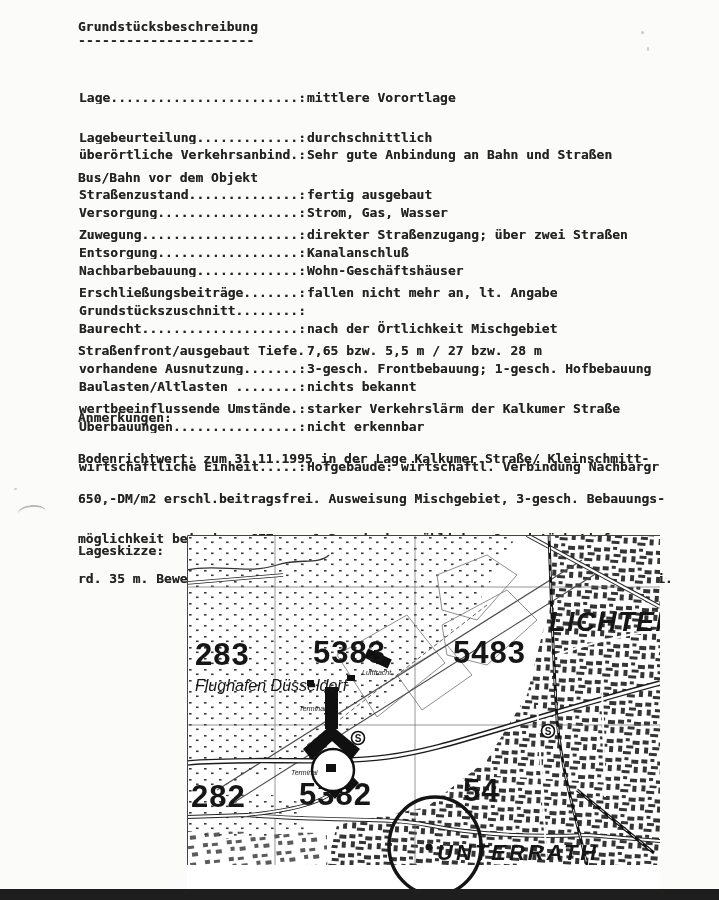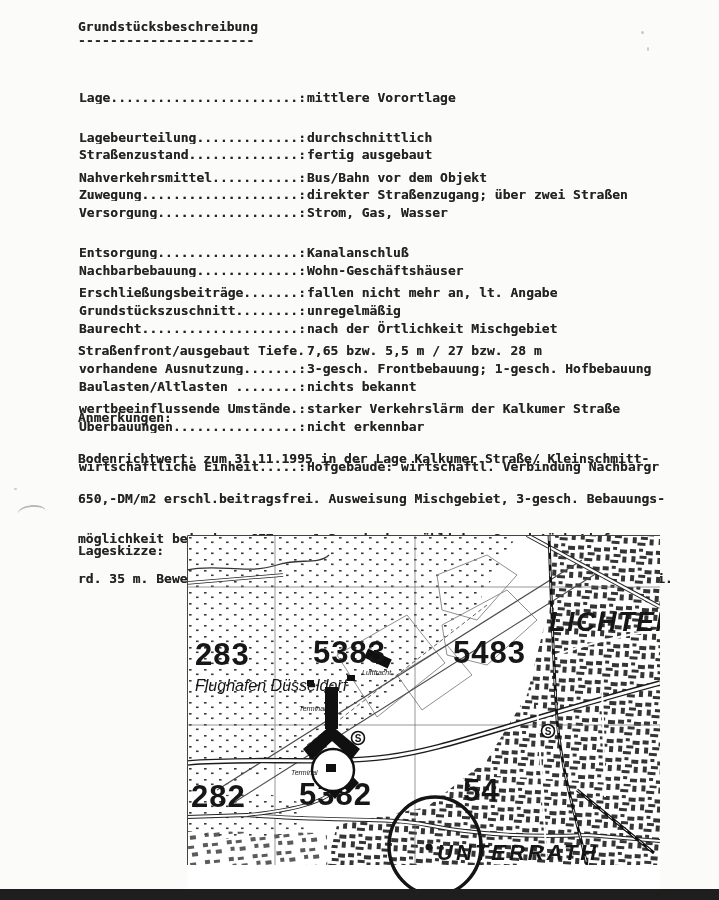--- a/index.html
+++ b/index.html
@@ -39,37 +39,38 @@
 <body>
 
 <div class="page">
 
   <div class="mono doc-title">Grundstücksbeschreibung</div>
   <div class="mono doc-underline">----------------------</div>
 
   <div class="section mono" style="top:64px">
     <div class="row"><span class="lbl">Lage........................:</span><span class="val">mittlere Vorortlage</span></div>
     <div class="row"><span class="lbl">Lagebeurteilung.............:</span><span class="val">durchschnittlich</span></div>
-    <div class="row"><span class="lbl">Nahverkehrsmittel...........:</span><span class="val">Bus/Bahn vor dem Objekt</span></div>
+    <div class="row"><span class="val">Bus/Bahn vor dem Objekt</span></div>
   </div>
 
   <div class="section mono" style="top:121px">
+    <div class="row"><span class="lbl">überörtliche Verkehrsanbind.:</span><span class="val">Sehr gute Anbindung an Bahn und Straßen</span></div>
     <div class="row"><span class="lbl">Straßenzustand..............:</span><span class="val">fertig ausgebaut</span></div>
     <div class="row"><span class="lbl">Zuwegung....................:</span><span class="val">direkter Straßenzugang; über zwei Straßen</span></div>
   </div>
 
   <div class="section mono" style="top:179px">
     <div class="row"><span class="lbl">Versorgung..................:</span><span class="val">Strom, Gas, Wasser</span></div>
     <div class="row"><span class="lbl">Entsorgung..................:</span><span class="val">Kanalanschluß</span></div>
     <div class="row"><span class="lbl">Erschließungsbeiträge.......:</span><span class="val">fallen nicht mehr an, lt. Angabe</span></div>
   </div>
 
   <div class="section mono" style="top:237px">
     <div class="row"><span class="lbl">Nachbarbebauung.............:</span><span class="val">Wohn-Geschäftshäuser</span></div>
-    <div class="row"><span class="lbl">Grundstückszuschnitt........:</span><span class="val">unregelmäßig</span></div>
+    <div class="row"><span class="lbl">Grundstückszuschnitt........:</span></div>
     <div class="row"><span class="lbl">Straßenfront/ausgebaut Tiefe.:</span><span class="val">7,65 bzw. 5,5 m / 27 bzw. 28 m</span></div>
   </div>
 
   <div class="section mono" style="top:295px">
     <div class="row"><span class="lbl">Baurecht....................:</span><span class="val">nach der Örtlichkeit Mischgebiet</span></div>
     <div class="row"><span class="lbl">vorhandene Ausnutzung.......:</span><span class="val">3-gesch. Frontbebauung; 1-gesch. Hofbebauung</span></div>
     <div class="row"><span class="lbl">wertbeeinflussende Umstände.:</span><span class="val">starker Verkehrslärm der Kalkumer Straße</span></div>
   </div>
 
   <div class="section mono" style="top:353px">

